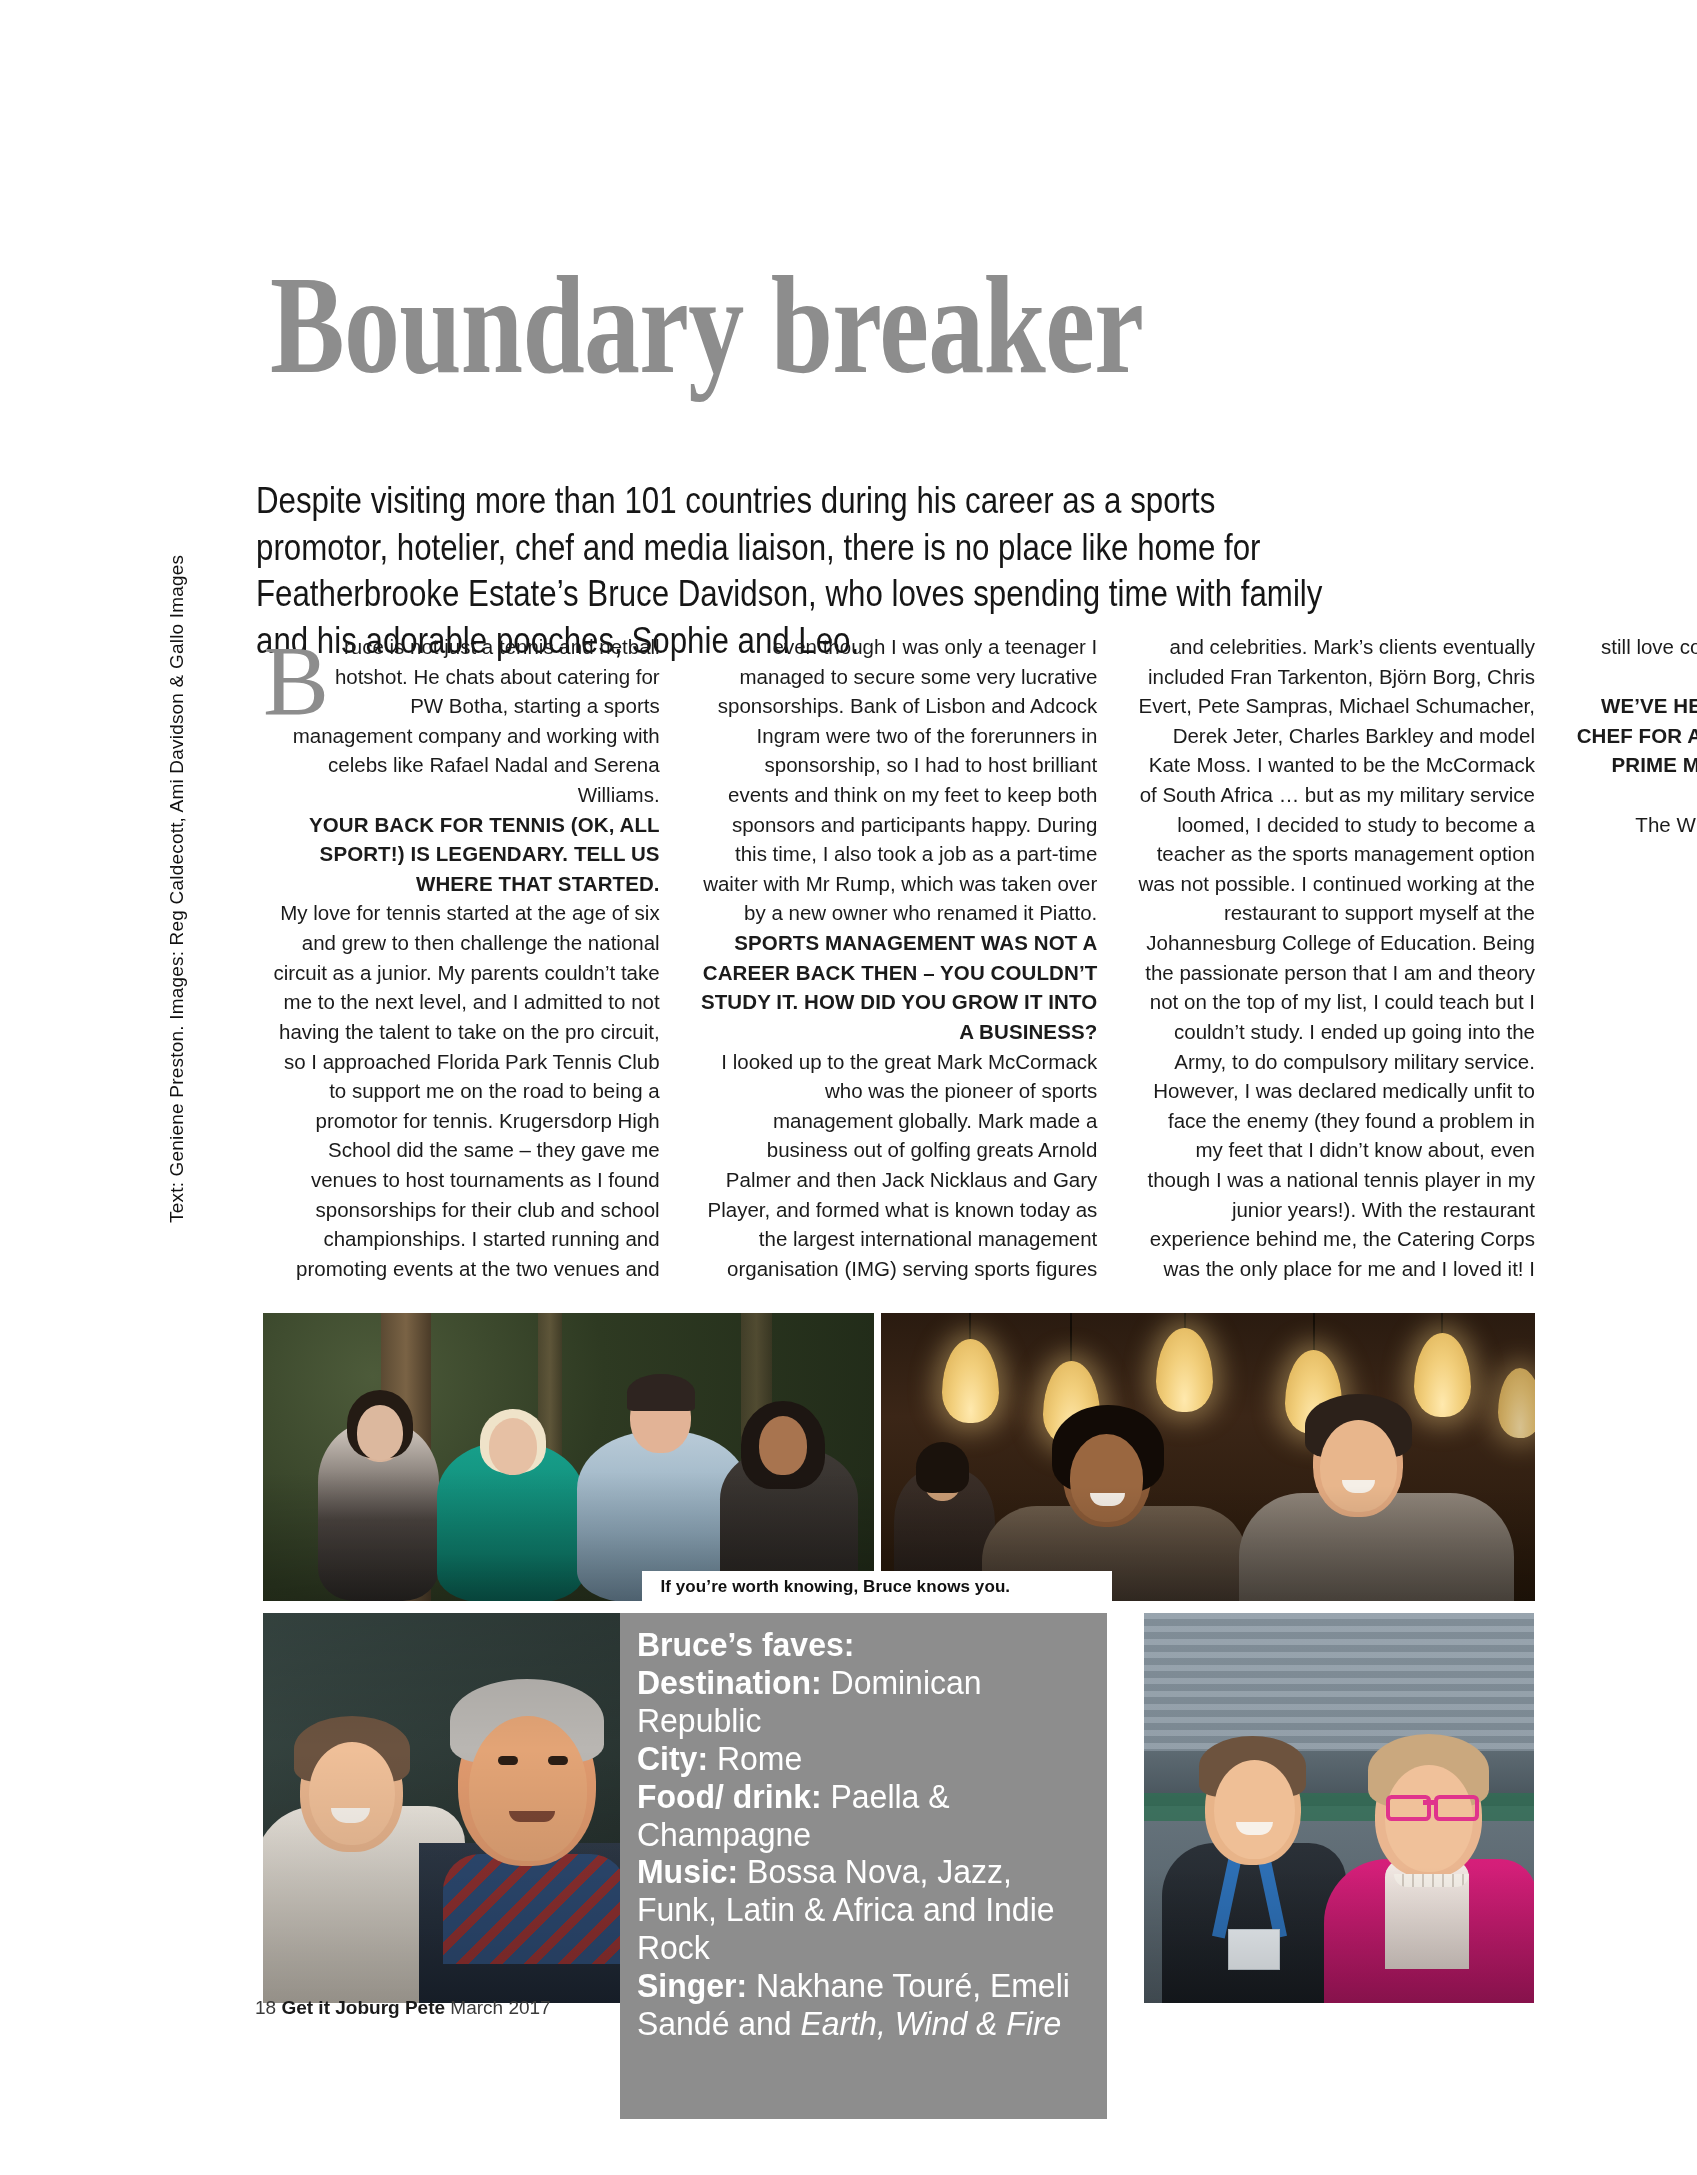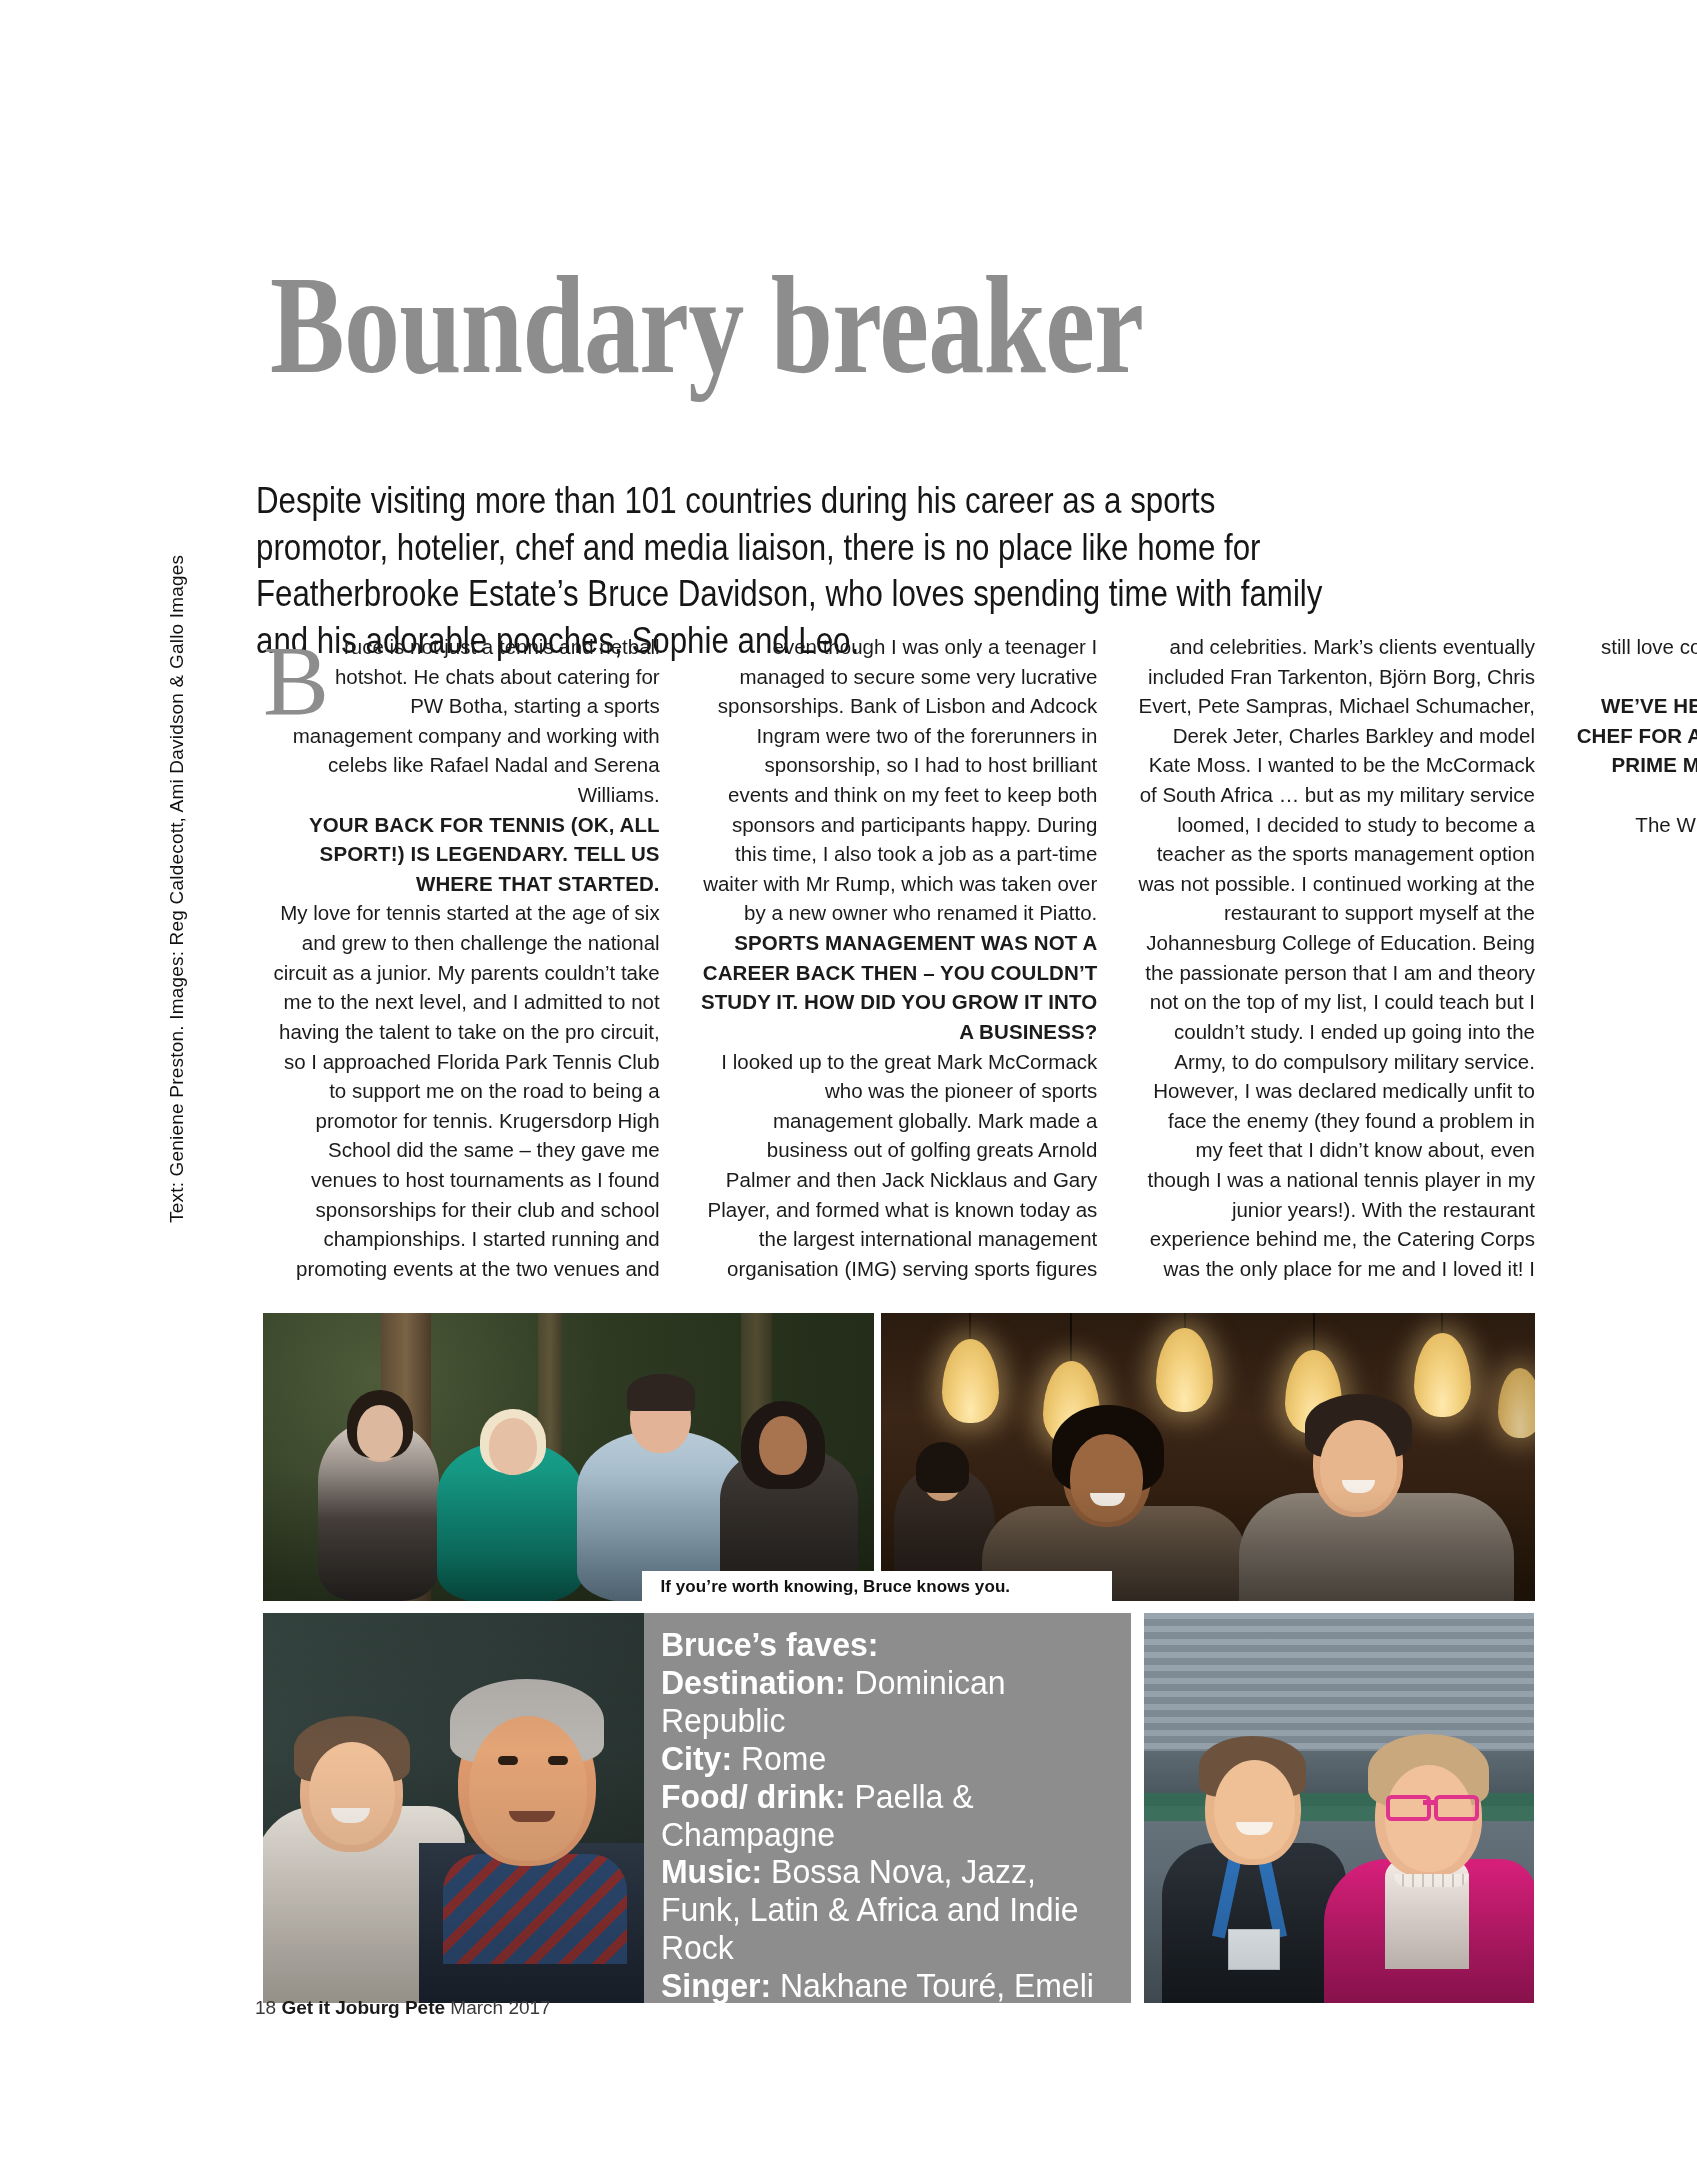--- a/index.html
+++ b/index.html
@@ -176,24 +176,24 @@
     top: 1573px;
     width: 20px;
     height: 27.5px;
     background: #ffffff;
     clip-path: polygon(0 55%, 100% 0, 100% 100%, 0 100%);
   }
 
   
   .faves {
     position: absolute;
-    left: 608px;
+    left: 584px;
     top: 1613px;
     width: 487px;
-    height: 390px;
+    height: 506px;
     background: #8d8d8d;
     box-sizing: border-box;
     padding: 13px 14.7px 9.2px 16.5px;
     color: #ffffff;
   }
   .faves-inner {
     transform: scaleX(0.94);
     transform-origin: left top;
     width: 106%;
   }

